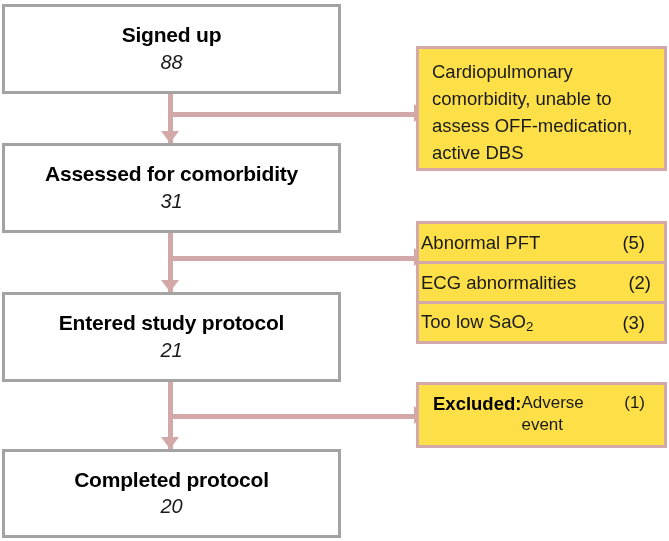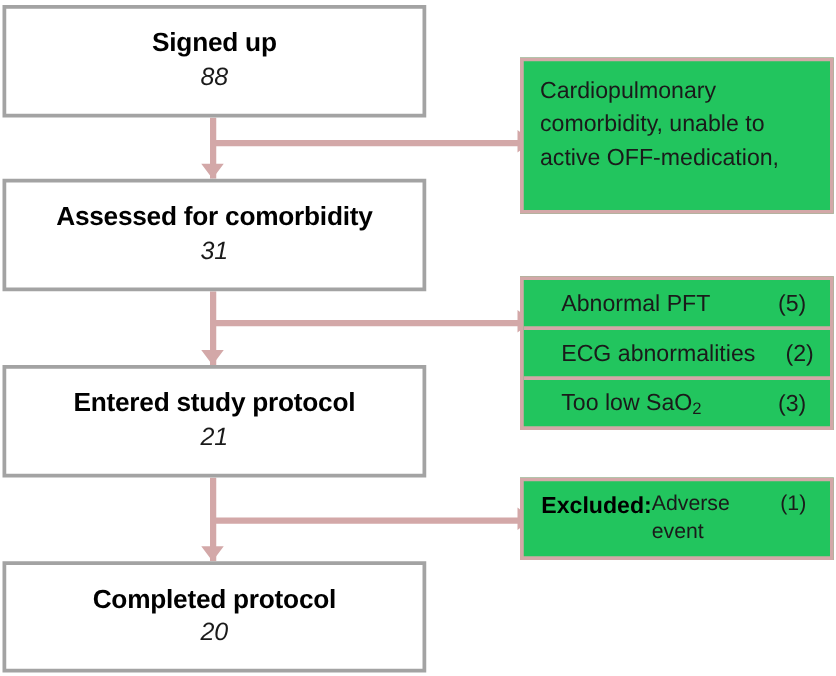--- a/index.html
+++ b/index.html
@@ -51,21 +51,21 @@
   #node-signedup   { left: 2px;  top: 4px;   width: 339px; height: 90px;  }
   #node-assessed   { left: 2px;  top: 143px; width: 339px; height: 90px;  }
   #node-entered    { left: 2px;  top: 292px; width: 339px; height: 90px;  }
   #node-completed  { left: 2px;  top: 449px; width: 339px; height: 89px;  }
 
   
   .side {
     position: absolute;
     box-sizing: border-box;
     border: 3px solid #d3a8a8;
-    background: #22c55e;
+    background: #fde047;
     z-index: 3;
   }
   #side-screening {
     left: 416px; top: 46px; width: 251px; height: 125px;
     padding: 9px 11px 8px 13px;
   }
   #side-screening .line {
     font-size: 18.5px;
     color: #1a1a1a;
     line-height: 1.46;
@@ -77,21 +77,21 @@
     left: 416px; top: 221px; width: 251px; height: 123px;
     padding: 0;
     display: flex;
     flex-direction: column;
   }
   #side-eligibility .row {
     flex: 1 1 0;
     display: flex;
     align-items: center;
     justify-content: space-between;
-    padding: 0 13px 0 30px;
+    padding: 0 13px 0 2px;
     box-sizing: border-box;
     border-bottom: 3px solid #d3a8a8;
   }
   #side-eligibility .row:last-child { border-bottom: none; }
   #side-eligibility .reason {
     font-size: 18.5px;
     color: #1a1a1a;
     white-space: nowrap;
   }
   #side-eligibility .num {
@@ -211,21 +211,22 @@
   </div>
 
   <div class="node" id="node-completed">
     <div class="title">Completed protocol</div>
     <div class="count">20</div>
   </div>
 
   <div class="side" id="side-screening">
     <div class="line">Cardiopulmonary</div>
     <div class="line">comorbidity, unable to</div>
-    <div class="line">active OFF-medication,</div>
+    <div class="line">assess OFF-medication,</div>
+    <div class="line">active DBS</div>
   </div>
 
   <div class="side" id="side-eligibility">
     <div class="row">
       <span class="reason">Abnormal PFT</span>
       <span class="num">(5)</span>
     </div>
     <div class="row">
       <span class="reason">ECG abnormalities</span>
       <span class="num">(2)</span>

